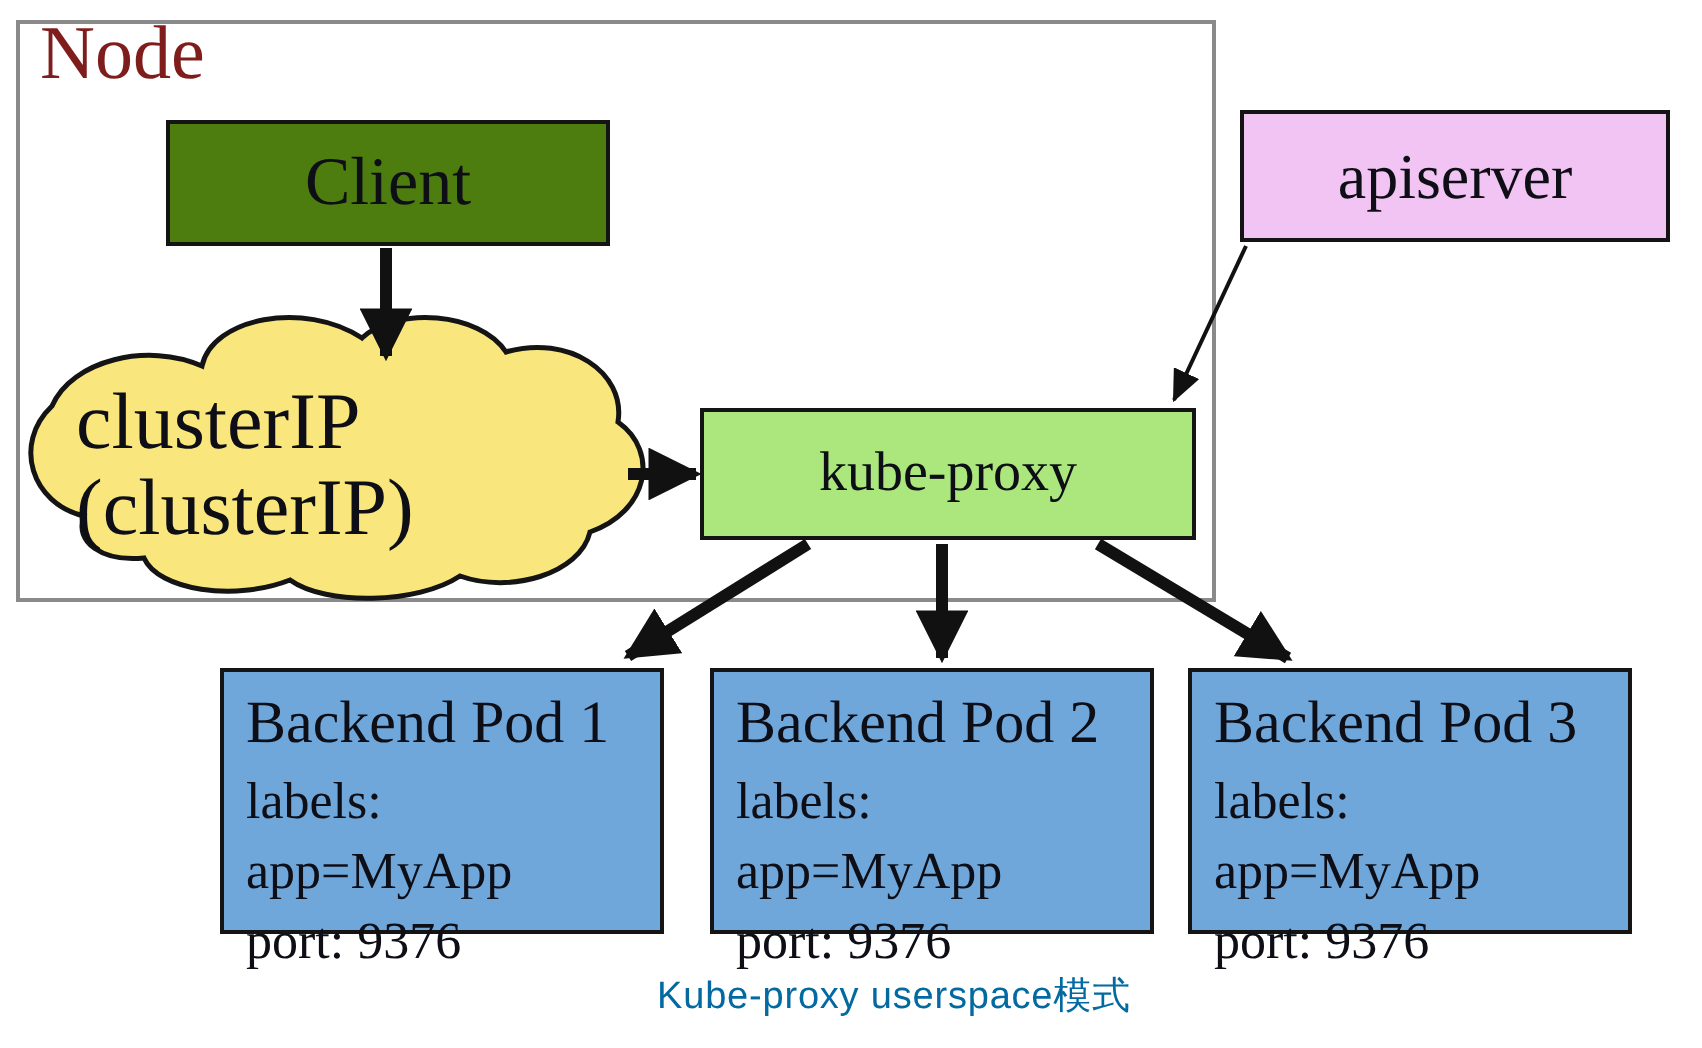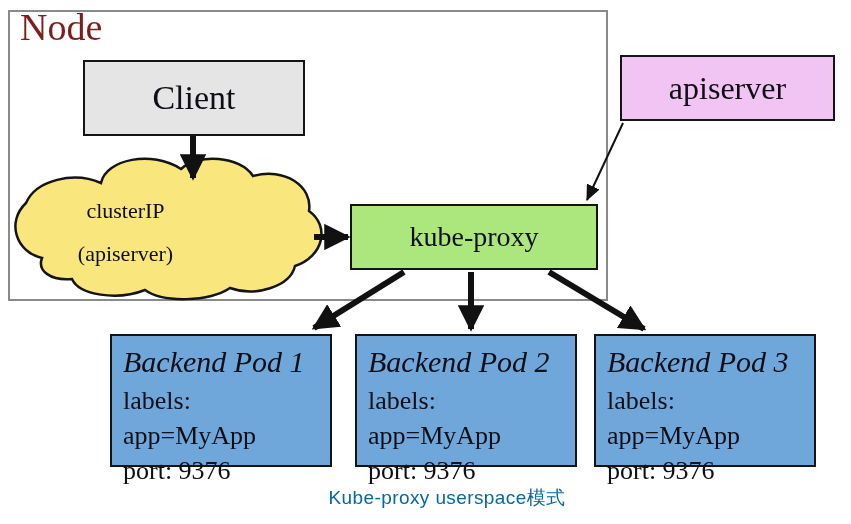--- a/index.html
+++ b/index.html
@@ -34,43 +34,43 @@
 
   
   .dbox {
     border: 2px solid #141414;
     display: flex;
     align-items: center;
     justify-content: center;
     text-align: center;
     z-index: 3;
   }
-  .client-box   { left: 83px;  top: 60px;  width: 222px; height: 76px; background: #e5e5e5; font-size: 34px; }
+  .client-box   { left: 83px;  top: 60px;  width: 222px; height: 63px; background: #4d7c0f; font-size: 34px; }
   .proxy-box    { left: 350px; top: 204px; width: 248px; height: 66px; background: #ABE77C; font-size: 28px; }
   .api-box      { left: 620px; top: 55px;  width: 215px; height: 66px; background: #F2C4F3; font-size: 32px; }
 
   .cloud-text {
     left: 38px; top: 189px; width: 175px;
-    text-align: center;
-    font-size: 22px;
+    text-align: left;
+    font-size: 40px;
     line-height: 43px;
     z-index: 3;
   }
 
   .pod {
     top: 334px; width: 222px; height: 133px;
     background: #70A7DB;
     border: 2px solid #141414;
     z-index: 3;
     padding: 5px 11px;
   }
   .pod-1 { left: 110px; }
   .pod-2 { left: 355px; }
   .pod-3 { left: 594px; padding-left: 11px; }
-  .pod-title { font-size: 30px; line-height: 42px; font-style: italic; }
+  .pod-title { font-size: 30px; line-height: 42px; }
   .pod-line  { font-size: 26px; line-height: 35px; }
 
   .caption {
     left: 447px; top: 485px;
     transform: translateX(-50%);
     white-space: nowrap;
     font-family: "Liberation Sans", "DejaVu Sans", sans-serif;
     font-size: 19px;
     letter-spacing: 0.4px;
     color: #0369a1;
@@ -117,21 +117,21 @@
     <line x1="471" y1="272" x2="471" y2="329" stroke="#111111" stroke-width="6" marker-end="url(#headBig)"></line>
     <line x1="549" y1="272" x2="644" y2="329" stroke="#111111" stroke-width="6" marker-end="url(#headBig)"></line>
   </svg>
 
   <div class="abs dbox client-box">
     <span>Client</span>
   </div>
 
   <div class="abs cloud-text">
     <div>clusterIP</div>
-    <div>(apiserver)</div>
+    <div>(clusterIP)</div>
   </div>
 
   <div class="abs dbox proxy-box">
     <span>kube-proxy</span>
   </div>
 
   <div class="abs dbox api-box">
     <span>apiserver</span>
   </div>
 

